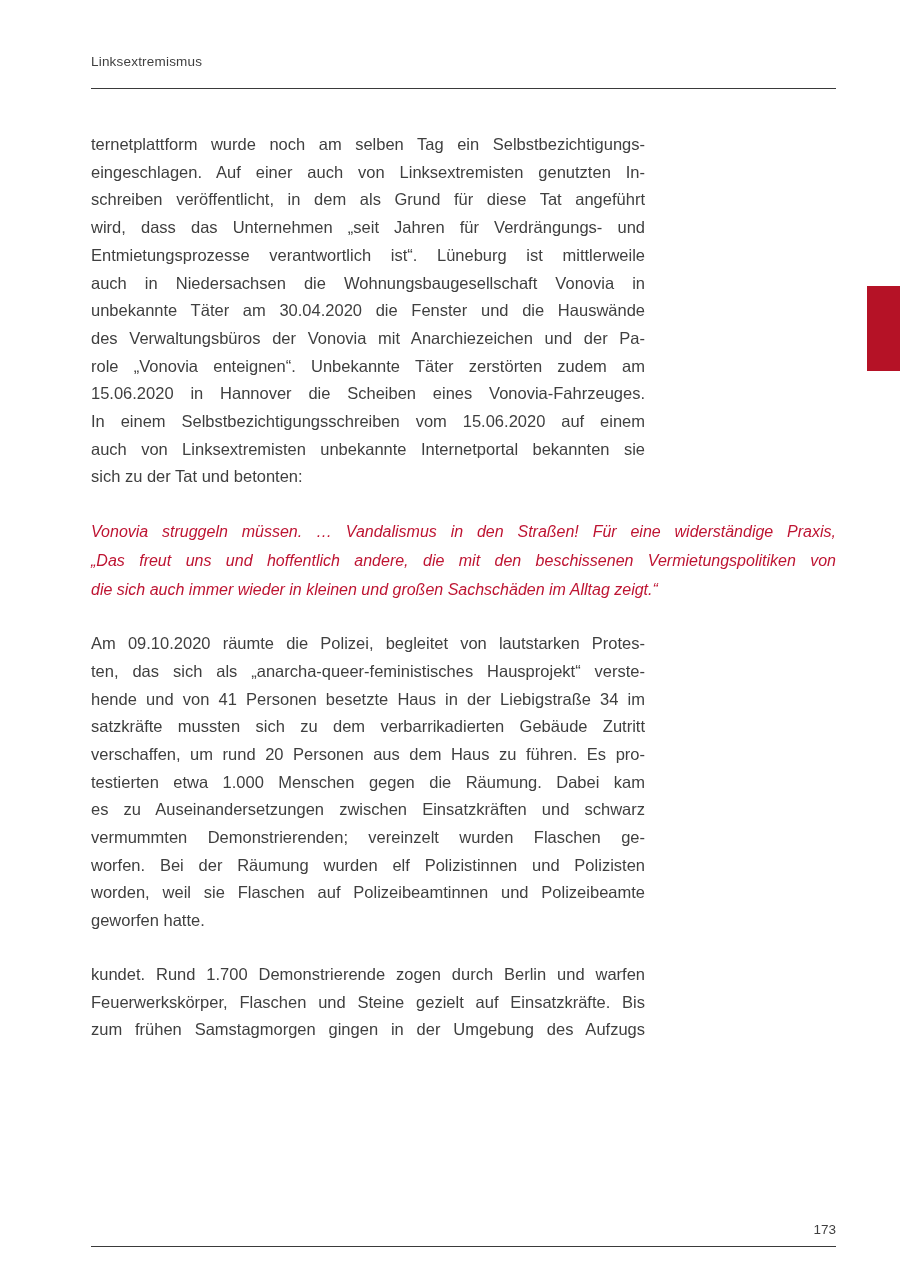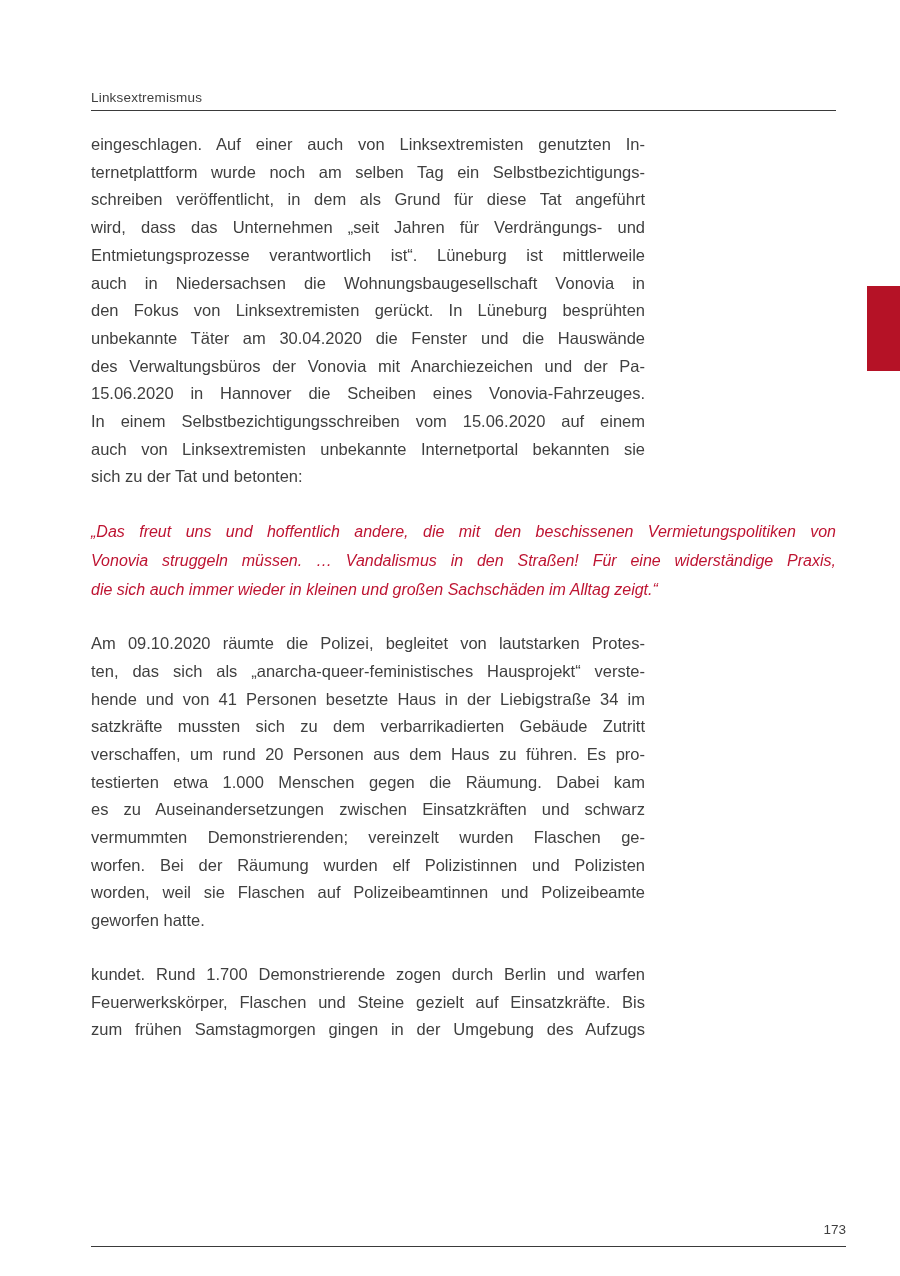--- a/index.html
+++ b/index.html
@@ -14,23 +14,22 @@
     background: #ffffff;
     overflow: hidden;
     font-family: "Liberation Sans", "DejaVu Sans", sans-serif;
     color: var(--text-color, #3f3f3f);
   }
   .page-header {
     position: absolute;
     left: 91px;
     right: 64px;
     top: 52px;
-    padding-bottom: 4px;
+    padding-bottom: 18px;
     border-bottom: 1px solid #3a3a3a;
-    margin-top: 36px;
   }
   .running-head {
     font-size: 13.5px;
     letter-spacing: 0.2px;
     color: #3f3f3f;
   }
   .red-tab {
     position: absolute;
     right: 0;
     top: 286px;
@@ -65,21 +64,21 @@
     text-align-last: justify;
     text-justify: inter-word;
     white-space: normal;
   }
   .line.lastline {
     text-align-last: left;
   }
   .page-footer {
     position: absolute;
     left: 91px;
-    right: 54px;
+    right: 64px;
     top: 1220px;
     text-align: right;
     padding-bottom: 8px;
     border-bottom: 1px solid #3a3a3a;
   }
   .page-number {
     font-size: 13.5px;
     color: #3f3f3f;
   }
 </style>
@@ -89,37 +88,37 @@
 <div class="page">
 
   <header class="page-header">
     <span class="running-head">Linksextremismus</span>
   </header>
 
   <div class="red-tab"></div>
 
   <main class="content" id="content">
       <div class="para body">
+        <div class="line">ternetplattform wurde noch am selben Tag ein Selbstbezichtigungs-</div>
         <div class="line">eingeschlagen. Auf einer auch von Linksextremisten genutzten In-</div>
-        <div class="line">ternetplattform wurde noch am selben Tag ein Selbstbezichtigungs-</div>
         <div class="line">schreiben veröffentlicht, in dem als Grund für diese Tat angeführt</div>
         <div class="line">wird, dass das Unternehmen „seit Jahren für Verdrängungs- und</div>
         <div class="line">Entmietungsprozesse verantwortlich ist“. Lüneburg ist mittlerweile</div>
         <div class="line">auch in Niedersachsen die Wohnungsbaugesellschaft Vonovia in</div>
-        <div class="line">den Fokus von Linksextremisten gerückt. In Lüneburg besprühten</div>
         <div class="line">unbekannte Täter am 30.04.2020 die Fenster und die Hauswände</div>
         <div class="line">des Verwaltungsbüros der Vonovia mit Anarchiezeichen und der Pa-</div>
+        <div class="line">role „Vonovia enteignen“. Unbekannte Täter zerstörten zudem am</div>
         <div class="line">15.06.2020 in Hannover die Scheiben eines Vonovia-Fahrzeuges.</div>
         <div class="line">In einem Selbstbezichtigungsschreiben vom 15.06.2020 auf einem</div>
         <div class="line">auch von Linksextremisten unbekannte Internetportal bekannten sie</div>
         <div class="line lastline">sich zu der Tat und betonten:</div>
       </div>
       <div class="para quote">
+        <div class="line">Vonovia struggeln müssen. … Vandalismus in den Straßen! Für eine widerständige Praxis,</div>
         <div class="line">„Das freut uns und hoffentlich andere, die mit den beschissenen Vermietungspolitiken von</div>
-        <div class="line">Vonovia struggeln müssen. … Vandalismus in den Straßen! Für eine widerständige Praxis,</div>
         <div class="line lastline">die sich auch immer wieder in kleinen und großen Sachschäden im Alltag zeigt.“</div>
       </div>
       <div class="para body">
         <div class="line">Am 09.10.2020 räumte die Polizei, begleitet von lautstarken Protes-</div>
         <div class="line">ten, das sich als „anarcha-queer-feministisches Hausprojekt“ verste-</div>
         <div class="line">hende und von 41 Personen besetzte Haus in der Liebigstraße 34 im</div>
         <div class="line">satzkräfte mussten sich zu dem verbarrikadierten Gebäude Zutritt</div>
         <div class="line">verschaffen, um rund 20 Personen aus dem Haus zu führen. Es pro-</div>
         <div class="line">testierten etwa 1.000 Menschen gegen die Räumung. Dabei kam</div>
         <div class="line">es zu Auseinandersetzungen zwischen Einsatzkräften und schwarz</div>

